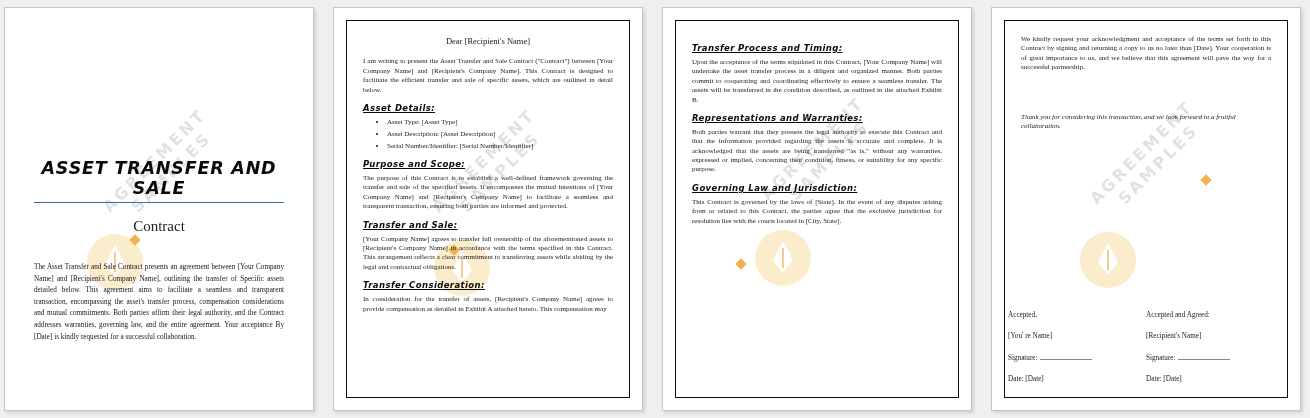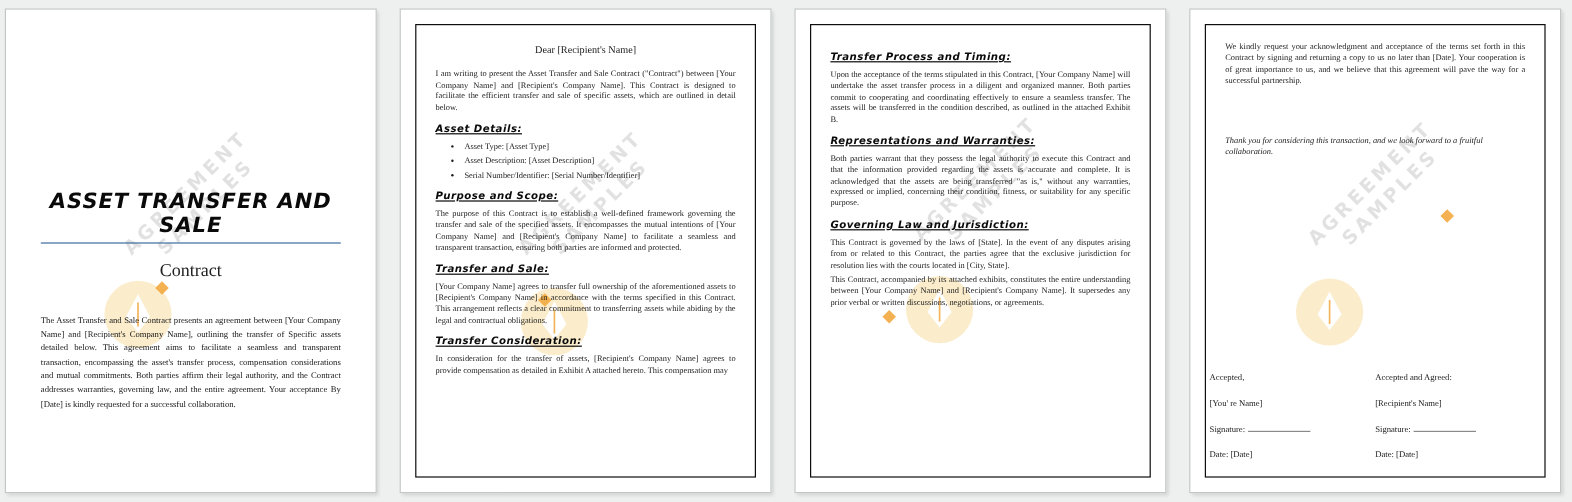--- a/index.html
+++ b/index.html
@@ -118,21 +118,20 @@
       </div>
     </div>
     <div class="frame"></div>
     <div class="content">
       <div class="heading">Transfer Process and Timing:</div>
       <p class="para">Upon the acceptance of the terms stipulated in this Contract, [Your Company Name] will undertake the asset transfer process in a diligent and organized manner. Both parties commit to cooperating and coordinating effectively to ensure a seamless transfer. The assets will be transferred in the condition described, as outlined in the attached Exhibit B.</p>
       <div class="heading">Representations and Warranties:</div>
       <p class="para">Both parties warrant that they possess the legal authority to execute this Contract and that the information provided regarding the assets is accurate and complete. It is acknowledged that the assets are being transferred "as is," without any warranties, expressed or implied, concerning their condition, fitness, or suitability for any specific purpose.</p>
       <div class="heading">Governing Law and Jurisdiction:</div>
       <p class="para">This Contract is governed by the laws of [State]. In the event of any disputes arising from or related to this Contract, the parties agree that the exclusive jurisdiction for resolution lies with the courts located in [City, State].</p>
-      <p class="para">This Contract, accompanied by its attached exhibits, constitutes the entire understanding between [Your Company Name] and [Recipient's Company Name]. It supersedes any prior verbal or written discussions, negotiations, or agreements.</p>
     </div>
   </div>
 
   <div class="sheet sheet4">
     <div class="wm">
       <div class="wm-circle" style="left:88px;top:224px">
         <svg class="wm-quill" viewBox="0 0 28 34">
           <path d="M14 1 L24 20 L14 33 L4 20 Z" fill="#ffffff"></path>
             <path d="M14 8 L14 28" stroke="#f2a93e" stroke-width="1.4"></path>
         </svg>

